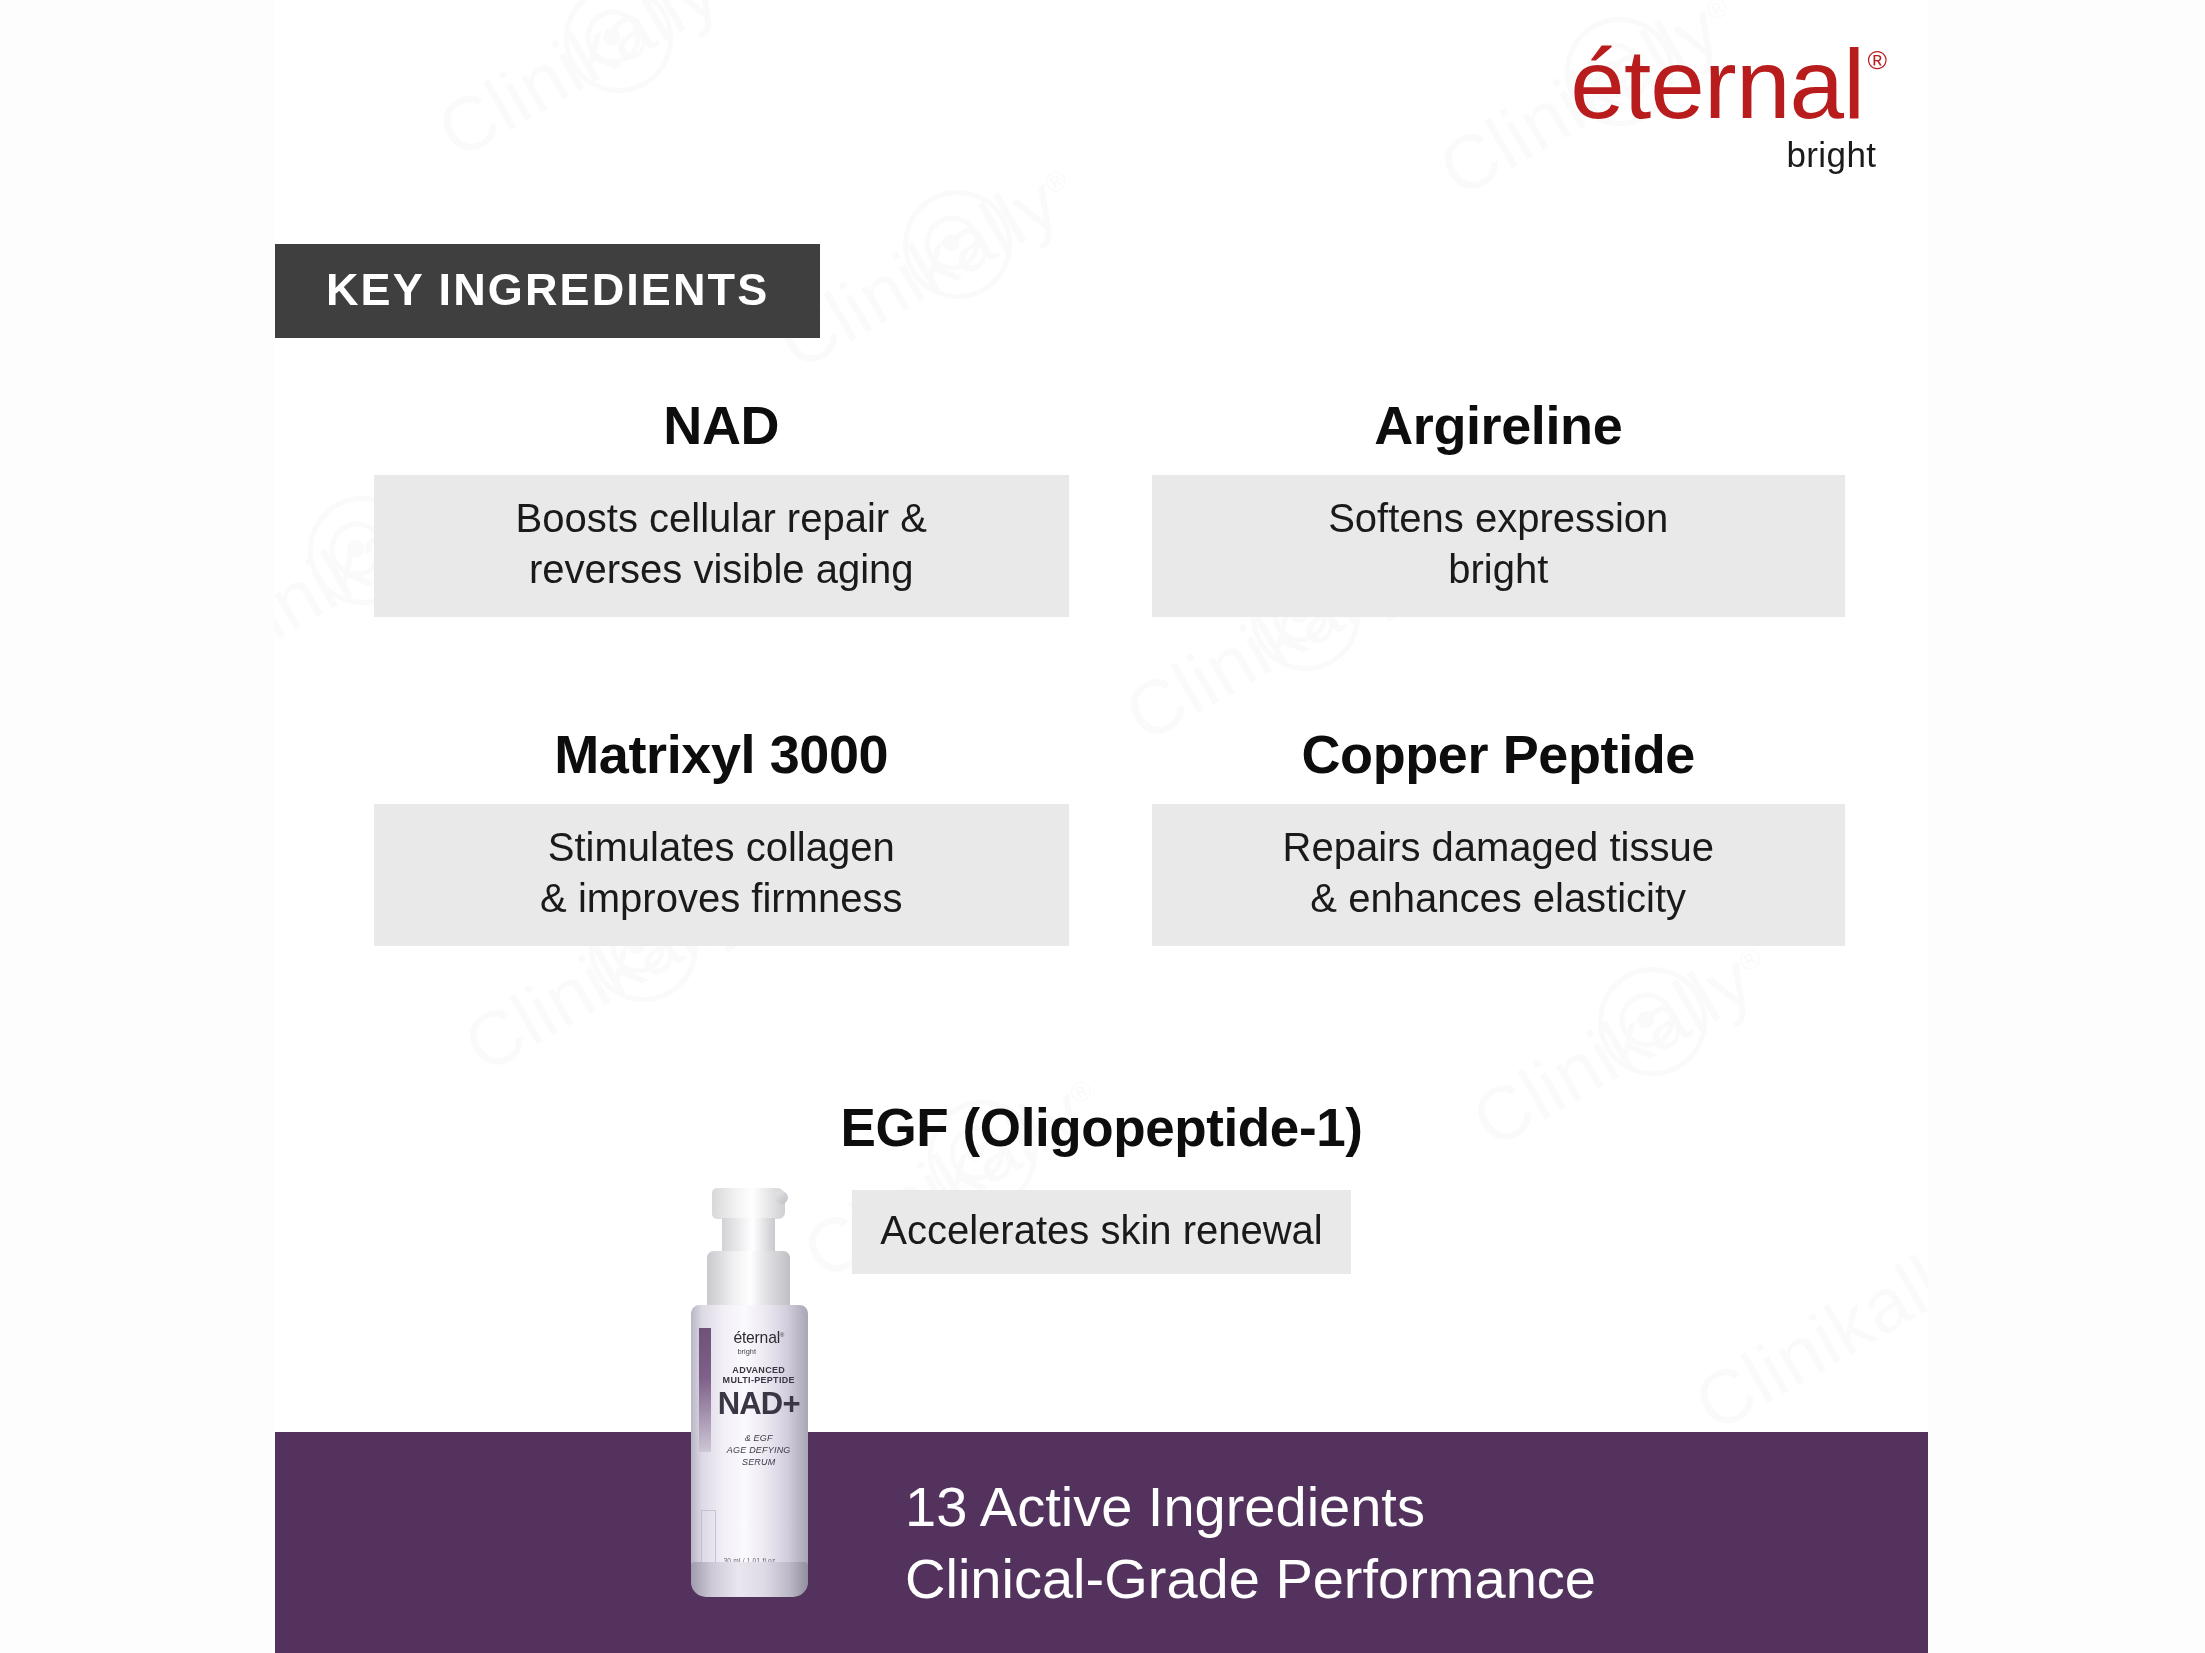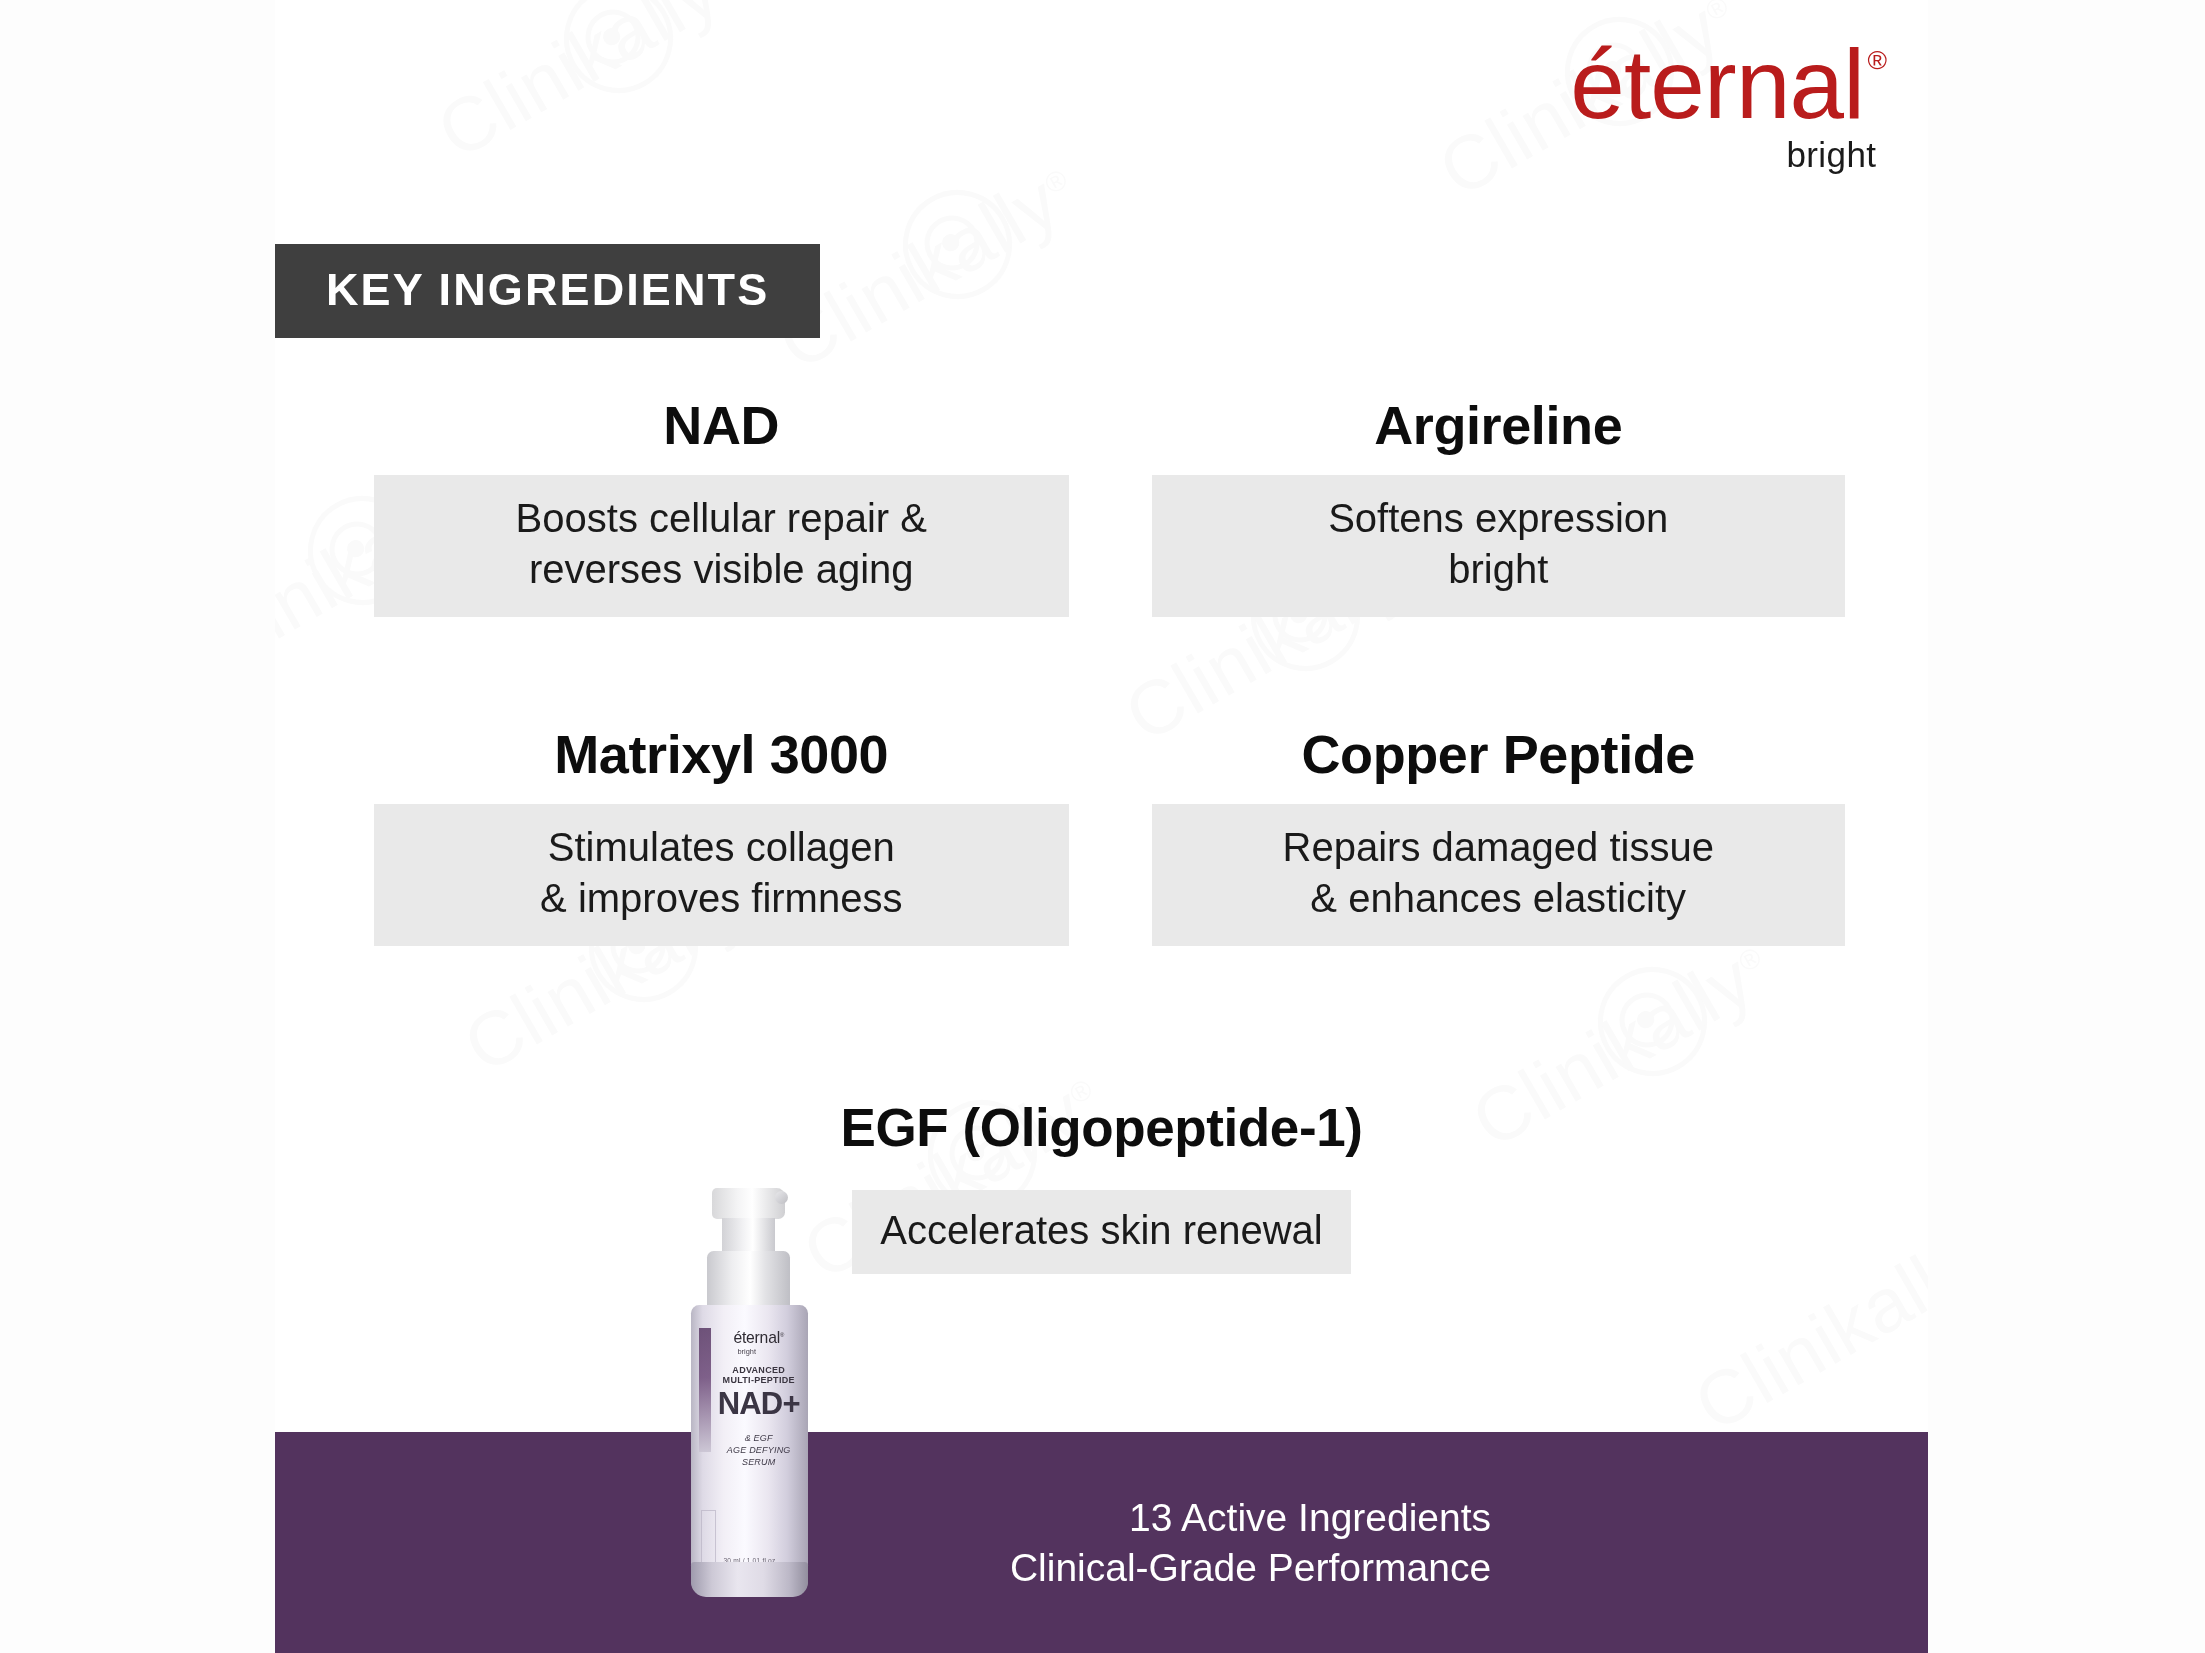--- a/index.html
+++ b/index.html
@@ -190,24 +190,24 @@
     top: 1432px;
     width: 1653px;
     height: 222px;
     background: #53335e;
     display: flex;
     align-items: center;
     justify-content: center;
   }
   .banner-text {
     color: #ffffff;
-    font-size: 39px;
+    font-size: 56px;
     font-weight: 400;
     line-height: 1.28;
-    text-align: right;
+    text-align: left;
     padding-left: 298px;
   }
   .banner-text div { white-space: nowrap; }
 
   
   .bottle {
     position: absolute;
     left: 401px;
     top: 1188px;
     width: 147px;

